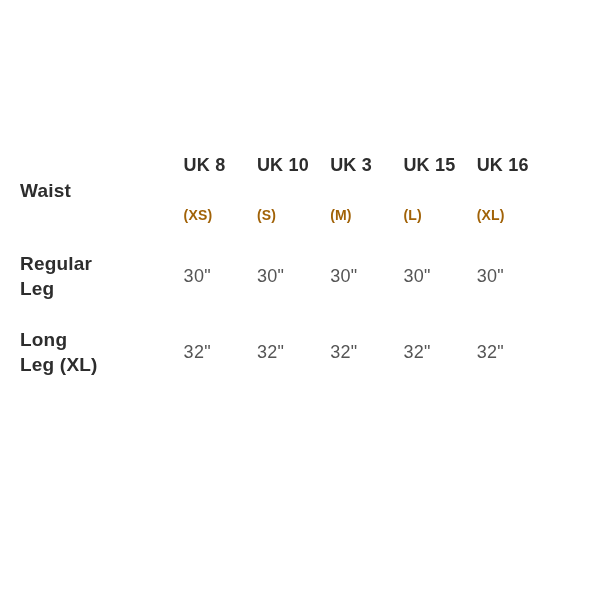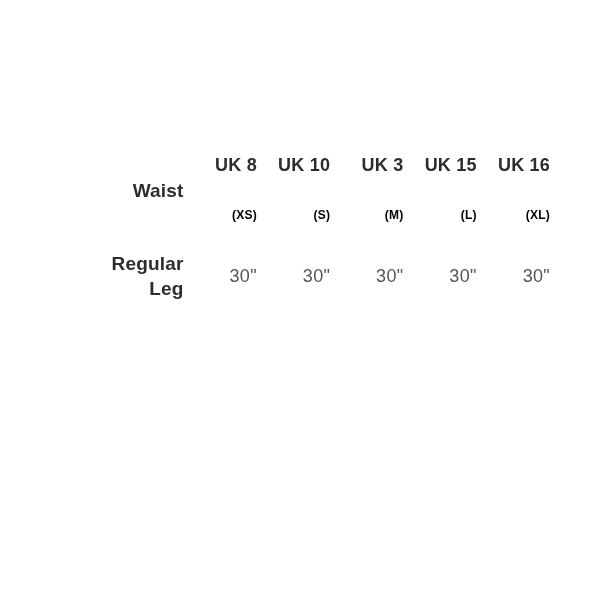--- a/index.html
+++ b/index.html
@@ -19,21 +19,21 @@
     border-collapse: collapse;
     table-layout: fixed;
     width: 530px;
     margin: 143px 0 0 20px;
   }
   table.size-chart col.label-col   { width: 163px; }
   table.size-chart col.data-col    { width: 73px; }
   table.size-chart th,
   table.size-chart td {
     padding: 0;
-    text-align: right;
+    text-align: left;
     vertical-align: middle;
     border: none;
     font-family: "Liberation Sans", sans-serif;
   }
   tr.header-row { height: 95px; }
   tr.body-row   { height: 76px; }
 
   .row-label {
     font-size: 19px;
     font-weight: bold;
@@ -43,23 +43,23 @@
   }
   .col-header .size-line {
     font-size: 18px;
     font-weight: bold;
     color: #2d2d2d;
     line-height: 25px;
     letter-spacing: 0.2px;
     margin-bottom: 25px;
   }
   .col-header .alpha-line {
-    font-size: 12px;
+    font-size: 14px;
     font-weight: bold;
-    color: #000000;
+    color: #a16207;
     line-height: 25px;
     letter-spacing: 0.2px;
   }
   td.value-cell {
     font-size: 18px;
     font-weight: normal;
     color: #555555;
     line-height: 25px;
     letter-spacing: 0.3px;
   }
@@ -109,15 +109,26 @@
         <div>Regular</div>
         <div>Leg</div>
       </th>
       <td class="value-cell">30"</td>
       <td class="value-cell">30"</td>
       <td class="value-cell">30"</td>
       <td class="value-cell">30"</td>
       <td class="value-cell">30"</td>
     </tr>
 
+    <tr class="body-row">
+      <th class="row-label">
+        <div>Long</div>
+        <div>Leg (XL)</div>
+      </th>
+      <td class="value-cell">32"</td>
+      <td class="value-cell">32"</td>
+      <td class="value-cell">32"</td>
+      <td class="value-cell">32"</td>
+      <td class="value-cell">32"</td>
+    </tr>
   </tbody>
     </table>
 </div>
 
 </body></html>

